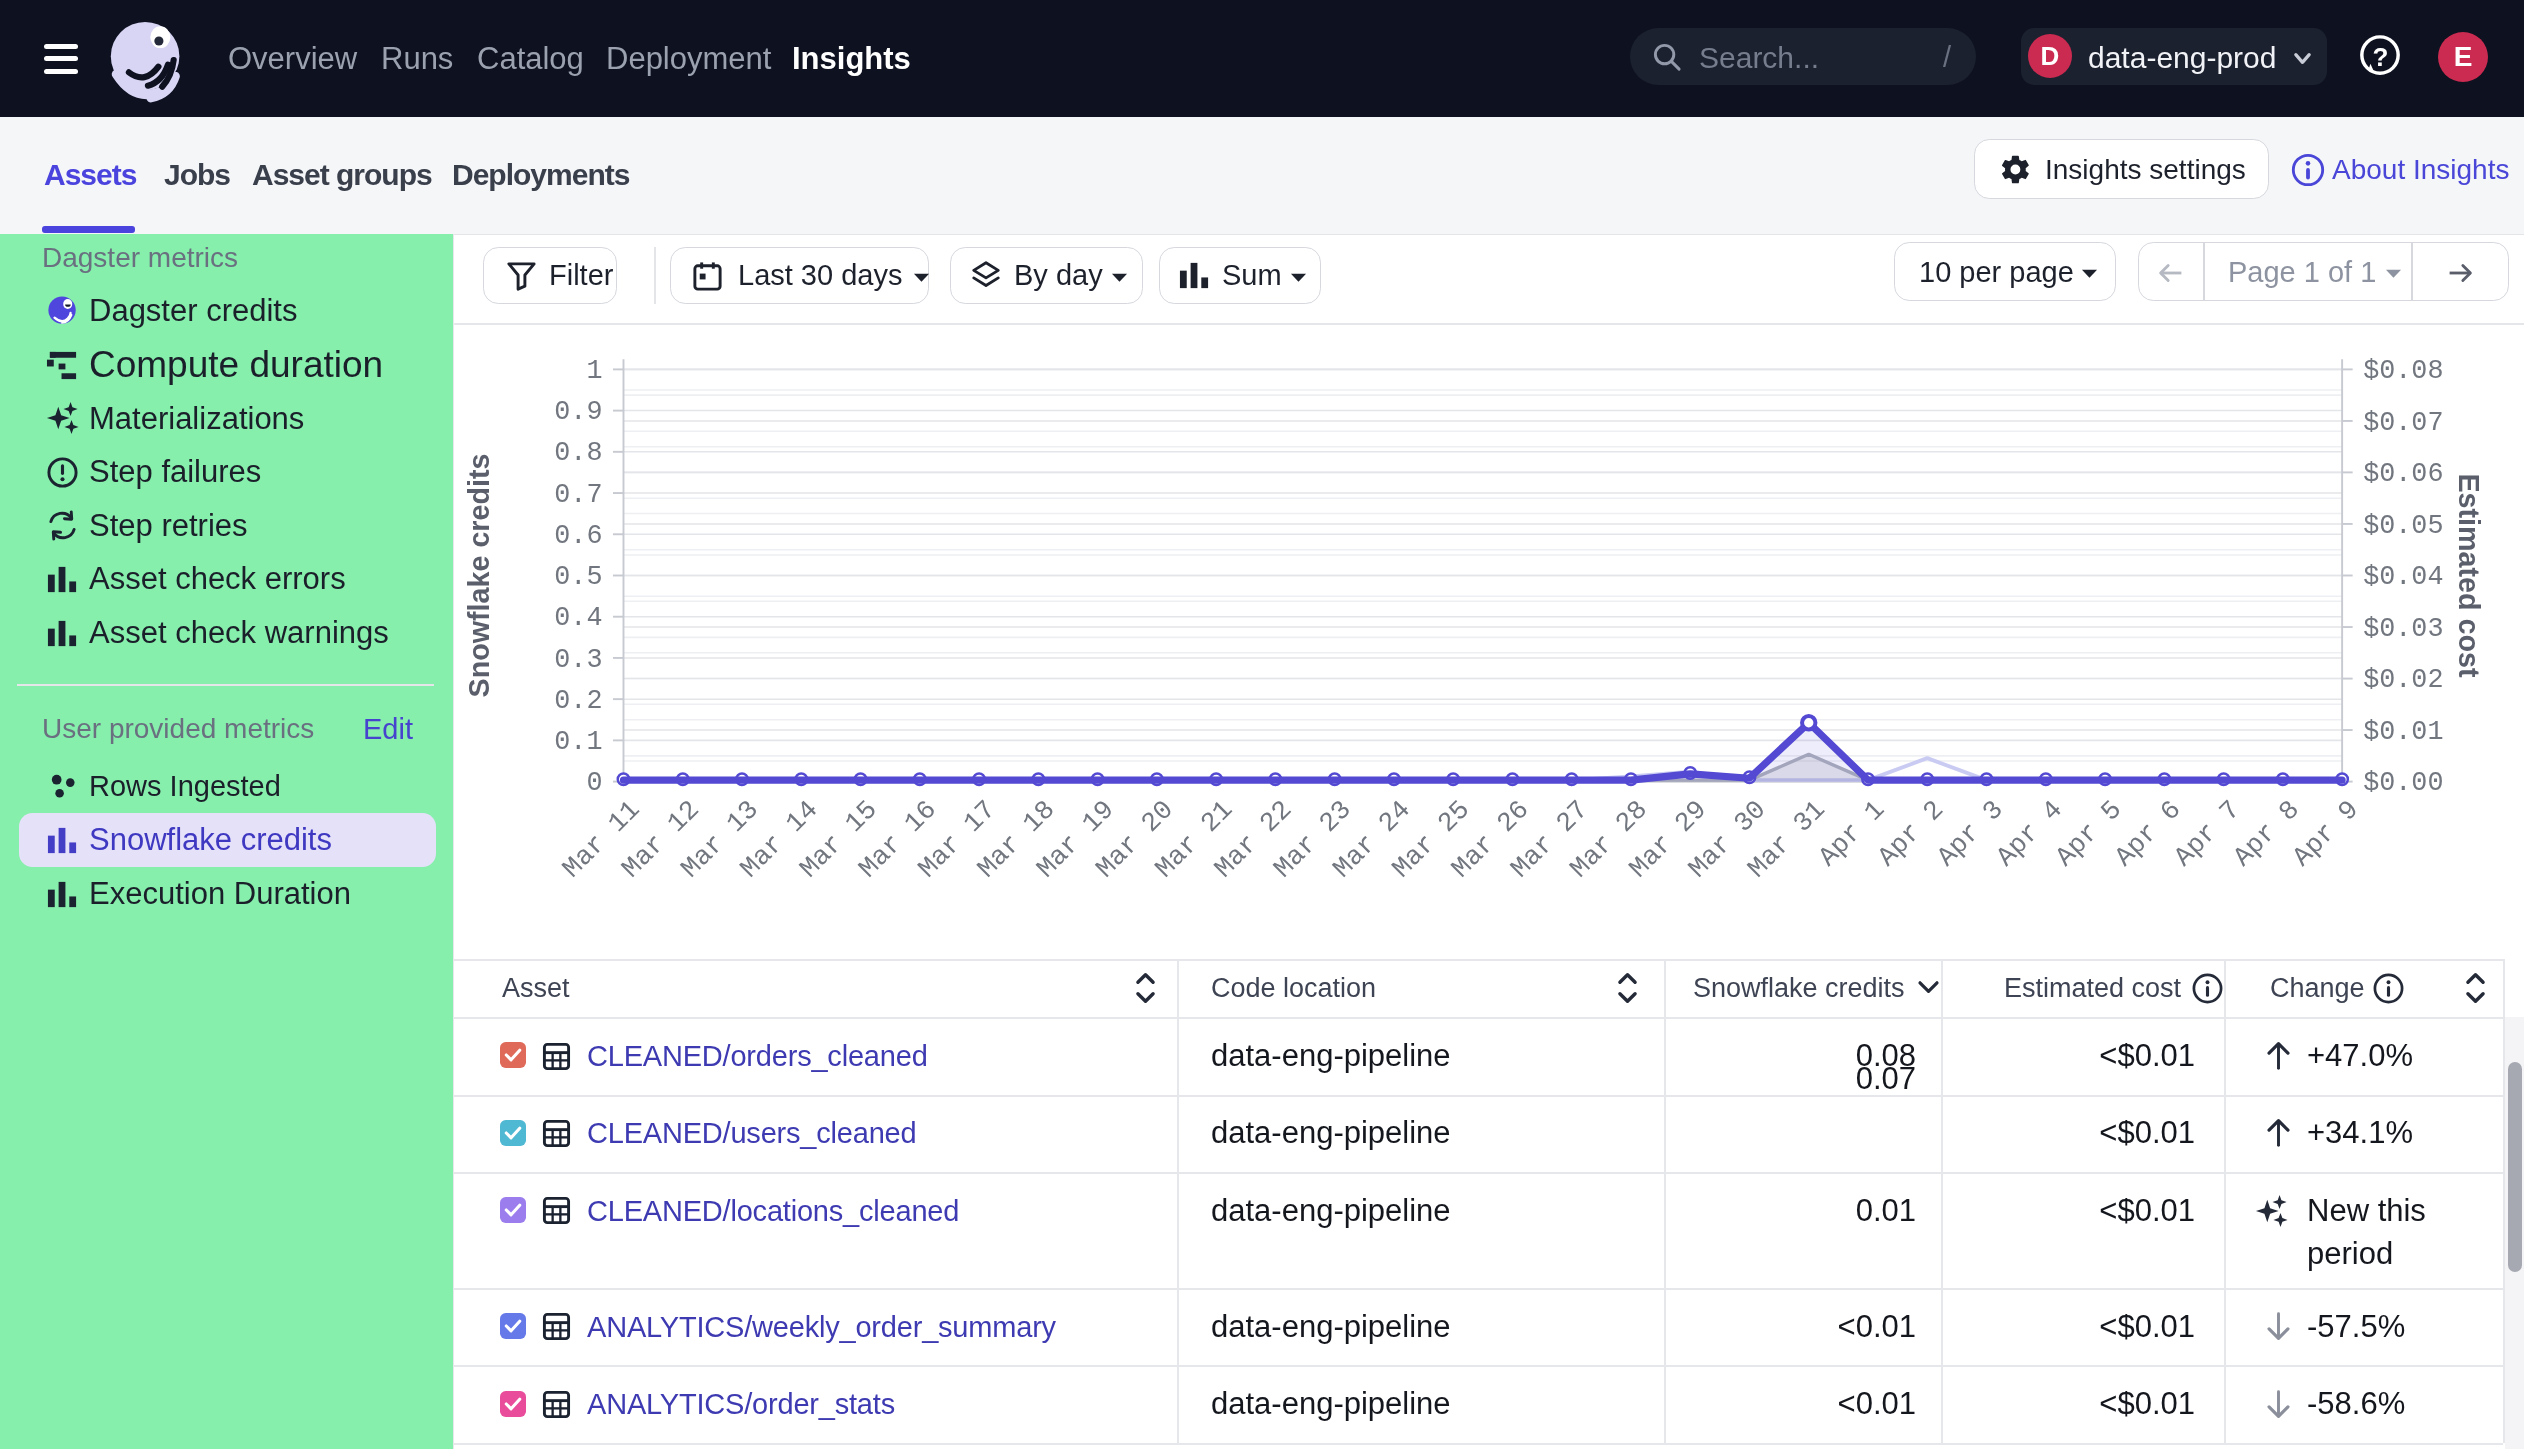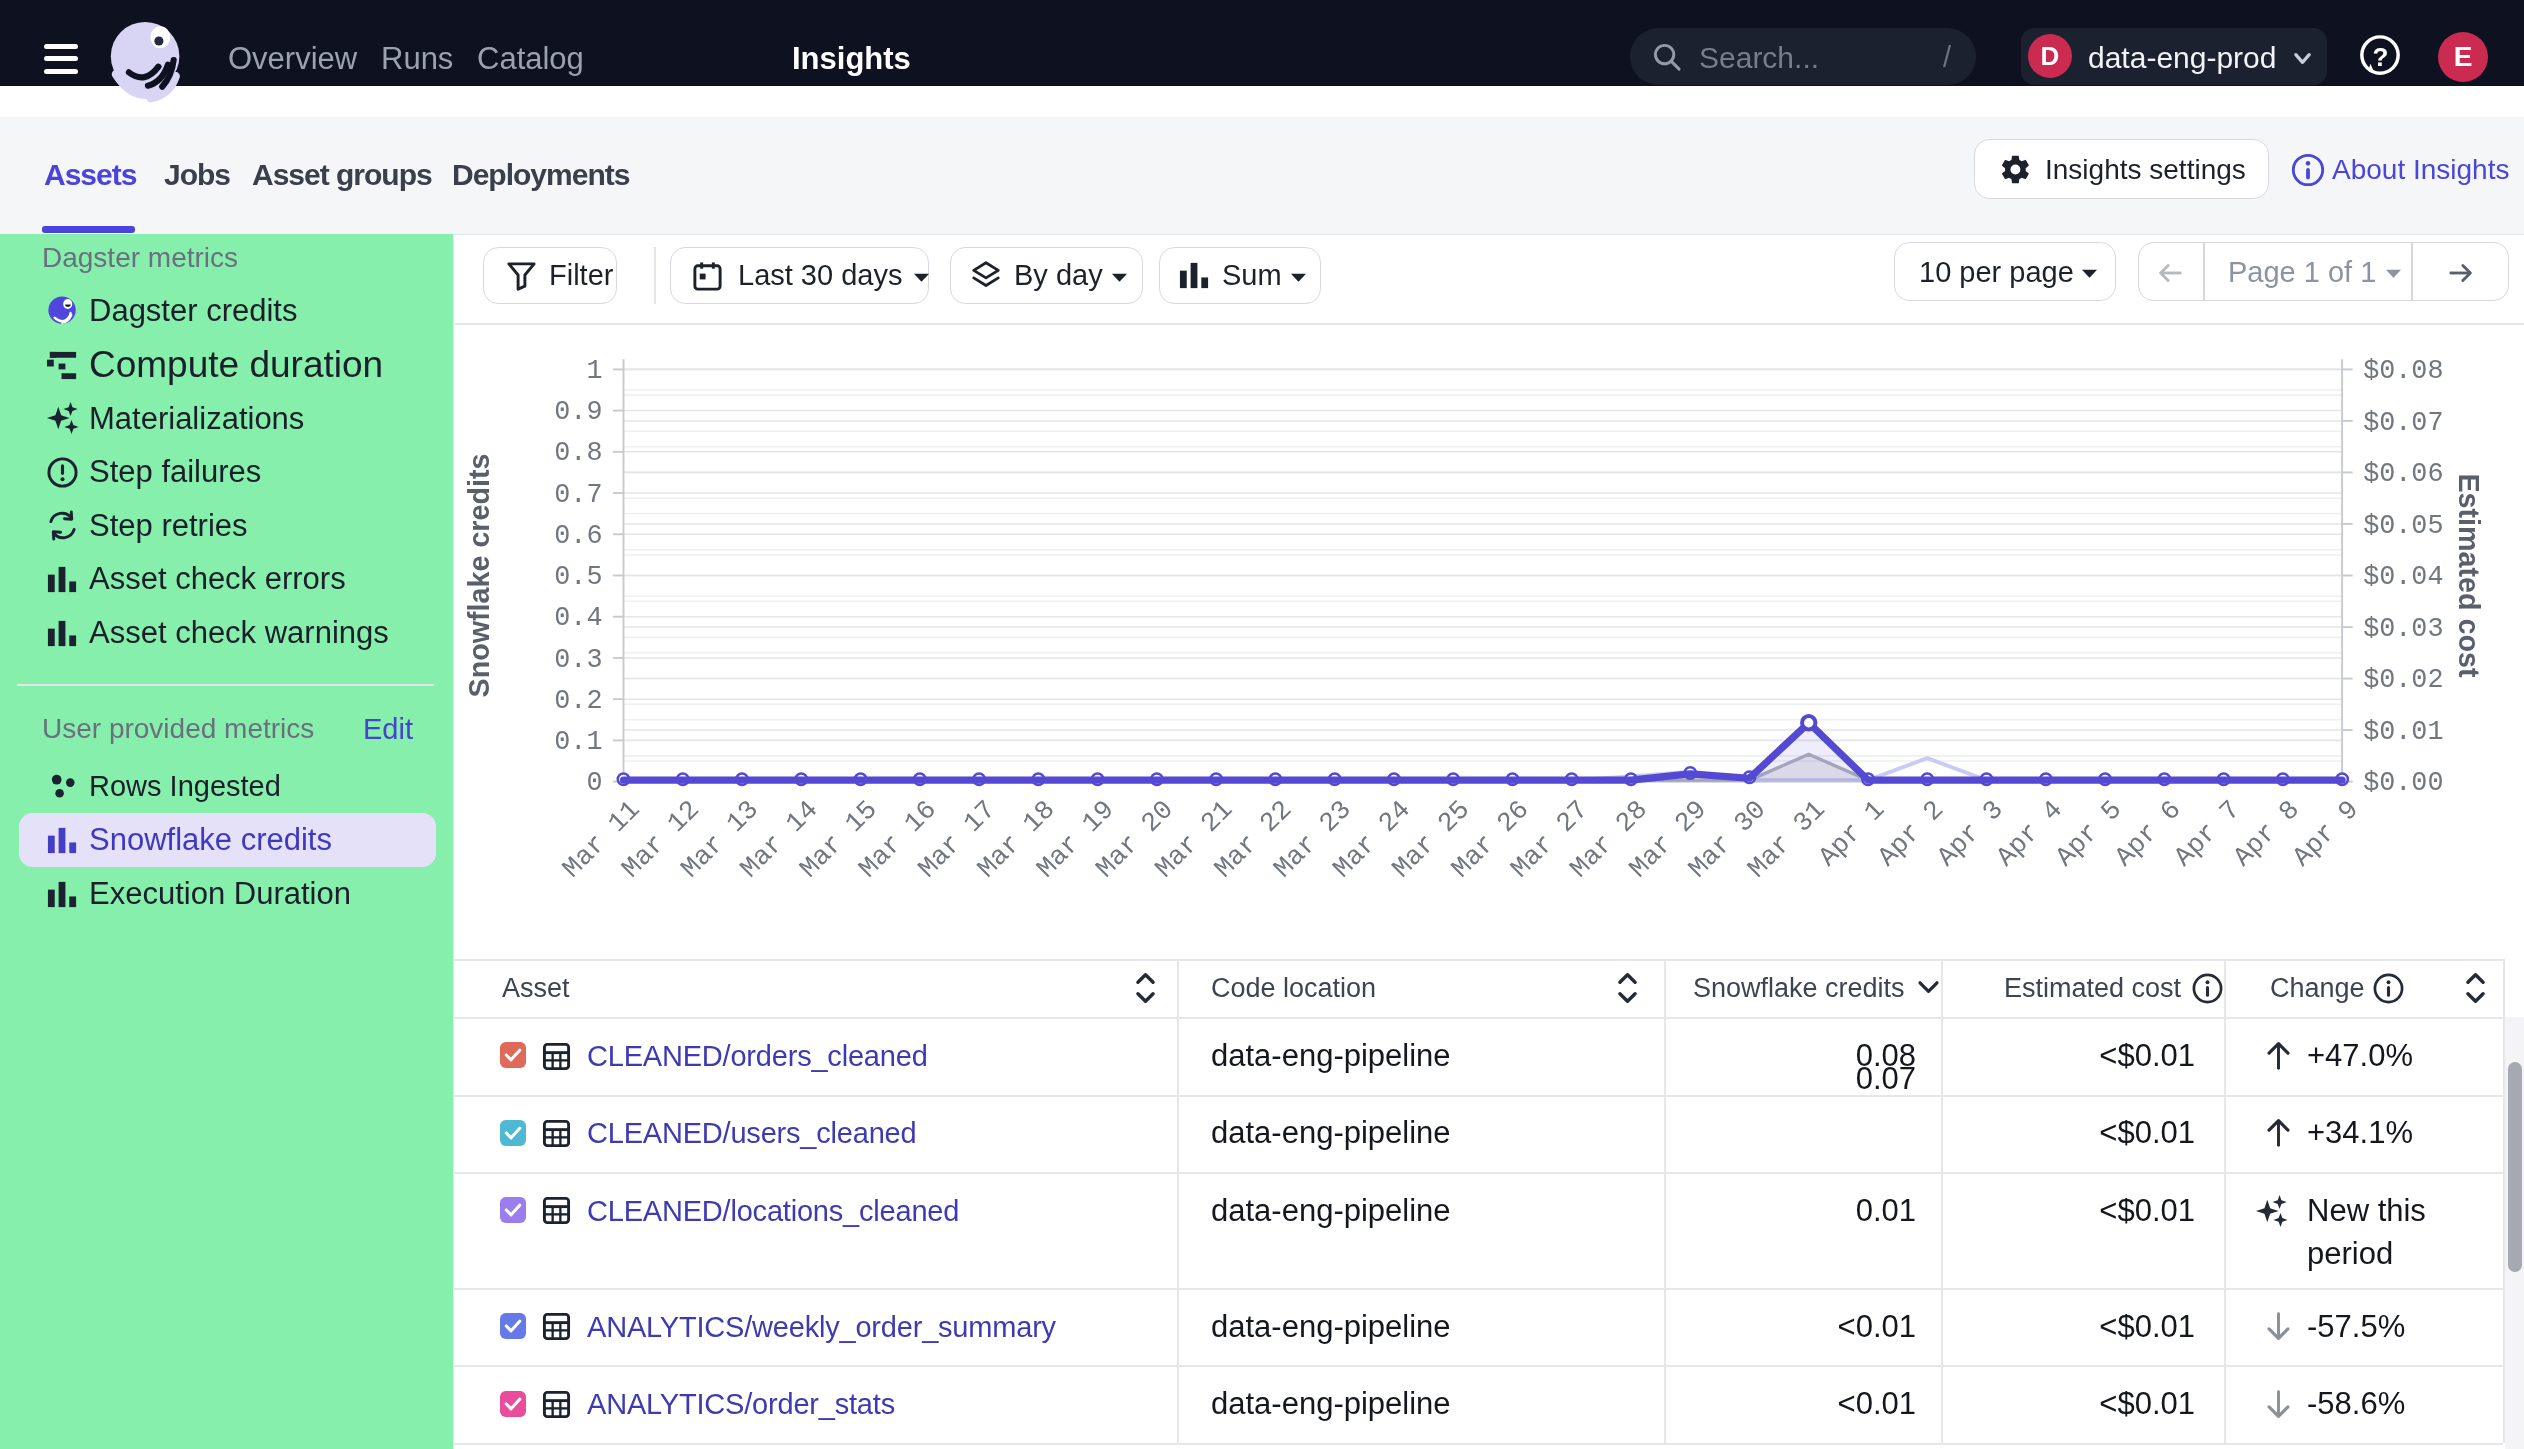--- a/index.html
+++ b/index.html
@@ -1,20 +1,20 @@
 <!DOCTYPE html>
 <html><head><meta charset="utf-8">
 <style>
 *{margin:0;padding:0;box-sizing:border-box;}
 html,body{width:2525px;height:1450px;overflow:hidden;background:#fff;
   font-family:"Liberation Sans",sans-serif;}
 #app{position:relative;width:2525px;height:1450px;}
 .abs{position:absolute;}
 
-#nav{position:absolute;left:0;top:0;width:2525px;height:86px;background:#0D1120;}
+#nav{position:absolute;left:0;top:0;width:2525px;height:117px;background:#0D1120;}
 .navlink{position:absolute;top:0;height:117px;line-height:117px;font-size:31px;color:#9BA1AF;}
 .pill{position:absolute;top:28px;height:57px;background:#1C2130;border-radius:13.4px;}
 
 #tabbar{position:absolute;left:0;top:117px;width:2525px;height:118px;background:#F5F6F8;
   border-bottom:1.9px solid #E3E5E9;}
 .tab{position:absolute;top:0;height:116px;line-height:116px;font-size:30px;font-weight:700;color:#3A3F4C;letter-spacing:-1px;}
 
 #sidebar{position:absolute;left:0;top:234px;width:454px;height:1216px;background:#86efac;
   border-right:1.9px solid #E5E7EA;}
 .seclabel{font-size:28px;color:#6A7080;}
@@ -41,20 +41,21 @@
 <path d="M46 85 Q 66 81 72 62" stroke="#D8D5F4" stroke-width="9" fill="none" stroke-linecap="round"></path>
 <path d="M23 58 Q 40 71 54 52" stroke="#0D1120" stroke-width="6.5" fill="none" stroke-linecap="round"></path>
 <path d="M43 72 Q 58 68 64 50" stroke="#0D1120" stroke-width="6.5" fill="none" stroke-linecap="round"></path>
 <path d="M70 45 Q 68 62 58 73" stroke="#0D1120" stroke-width="6.5" fill="none" stroke-linecap="round"></path>
 <ellipse cx="56" cy="21" rx="10.5" ry="11.5" fill="#fff"></ellipse>
 <circle cx="54.5" cy="25" r="4.8" fill="#252A3A"></circle>
 </svg>
 <div class="navlink" style="left:228px;color:#9BA1AF;font-weight:400;">Overview</div>
 <div class="navlink" style="left:381px;color:#9BA1AF;font-weight:400;">Runs</div>
 <div class="navlink" style="left:477px;color:#9BA1AF;font-weight:400;">Catalog</div>
+<div class="navlink" style="left:606px;color:#9BA1AF;font-weight:400;">Deployment</div>
 <div class="navlink" style="left:792px;color:#FFFFFF;font-weight:700;">Insights</div>
 <div class="pill" style="left:1630px;width:346px;border-radius:29px;"></div>
 <svg class="abs" style="left:1652px;top:42px;" width="31" height="31" viewBox="0 0 32 32">
 <circle cx="13" cy="13" r="9.5" stroke="#9299A8" stroke-width="3" fill="none"></circle>
 <line x1="20" y1="20" x2="28" y2="28" stroke="#9299A8" stroke-width="3" stroke-linecap="round"></line>
       </svg>
 <div class="abs" style="left:1699px;top:0;height:117px;line-height:115px;font-size:30px;color:#767D8D;">Search...</div>
 <div class="abs" style="left:1943px;top:0;height:117px;line-height:115px;font-size:29px;color:#6A7180;">/</div>
 <div class="pill" style="left:2021px;width:306px;"></div>
 <div class="abs" style="left:2028px;top:34px;width:44px;height:44px;border-radius:50%;background:#CB2B50;color:#fff;font-size:26px;font-weight:700;text-align:center;line-height:44px;">D</div>

